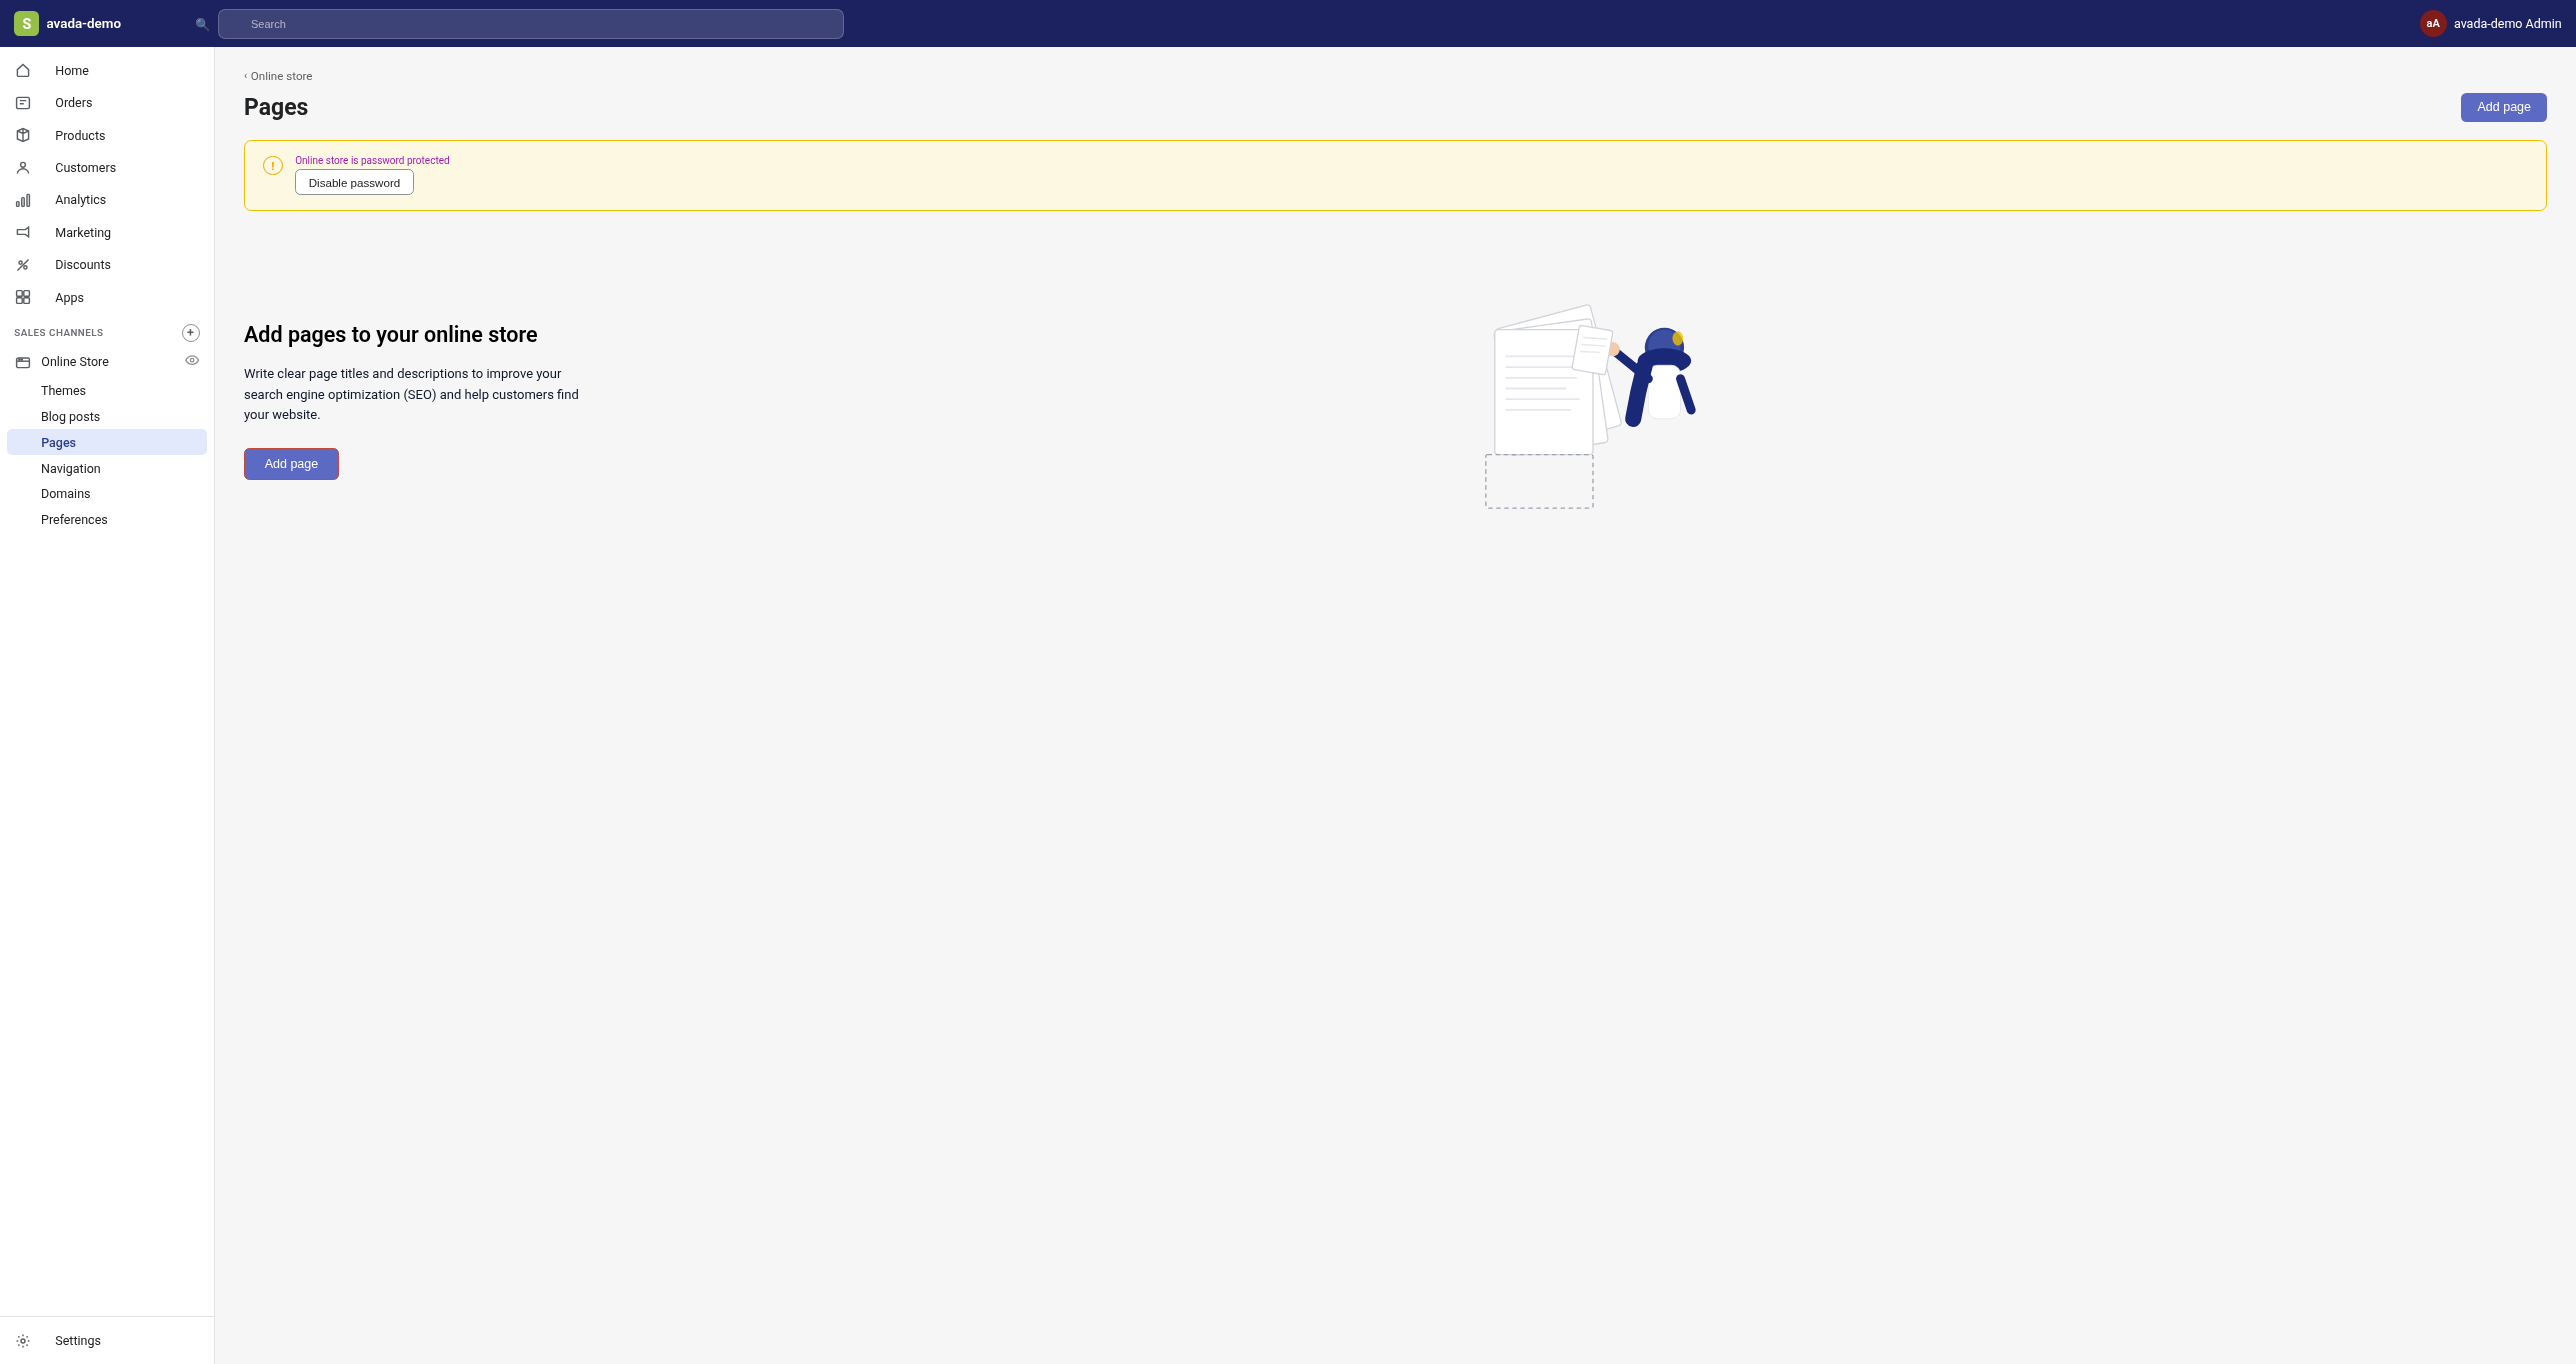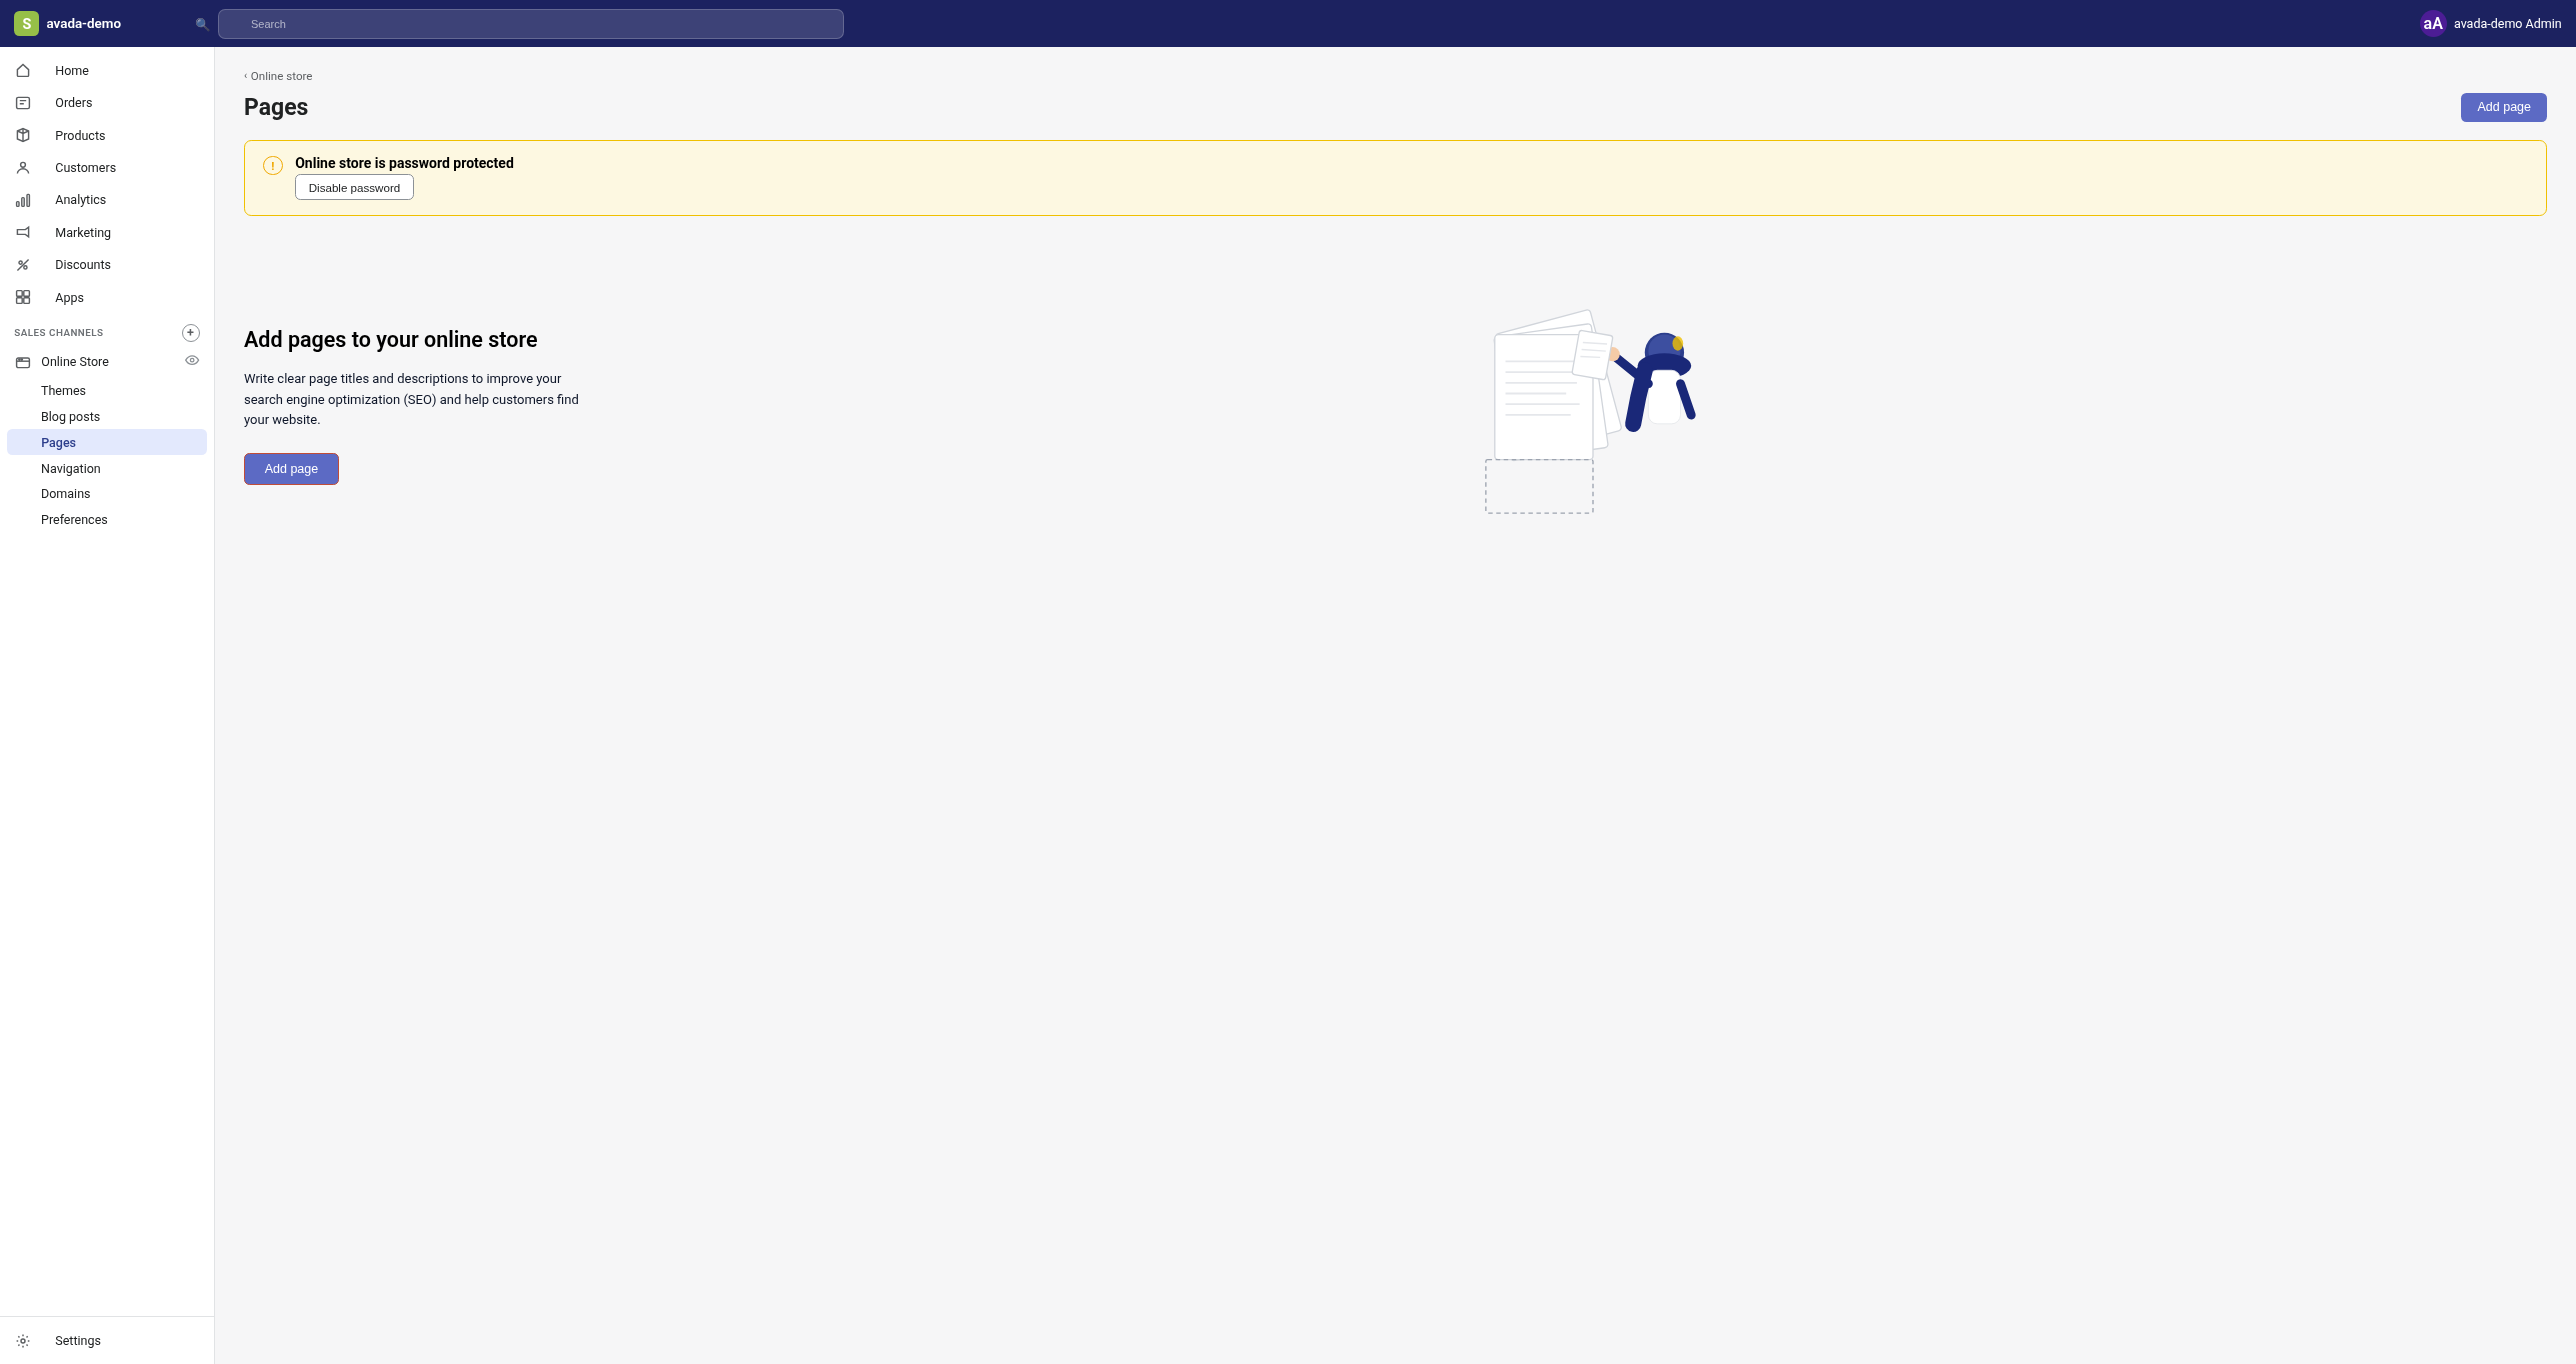--- a/index.html
+++ b/index.html
@@ -68,26 +68,26 @@
       display: flex;
       align-items: center;
       gap: 7.2px;
       color: #fff;
       font-size: 12.5px;
     }
     .avatar {
       width: 27px;
       height: 27px;
       border-radius: 50%;
-      background: #4c1d95;
+      background: #7f1d1d;
       display: flex;
       align-items: center;
       justify-content: center;
       color: white;
-      font-size: 16px;
+      font-size: 11px;
       font-weight: 600;
     }
 
     
     .app-body {
       display: flex;
       flex: 1;
       overflow: hidden;
     }
 
@@ -252,23 +252,23 @@
       align-items: center;
       justify-content: center;
       color: #f0a800;
       font-weight: 700;
       font-size: 11.6px;
       flex-shrink: 0;
       margin-top: 0.9px;
     }
     .alert-content { flex: 1; }
     .alert-title {
-      font-size: 14px;
-      font-weight: 700;
-      color: #000000;
+      font-size: 10px;
+      font-weight: 400;
+      color: #a21caf;
       margin-bottom: 3.6px;
     }
     .alert-desc {
       font-size: 12.5px;
       color: #202223;
       margin-bottom: 10.7px;
     }
     .disable-pwd-btn {
       background: white;
       border: 0.9px solid #8c9196;

